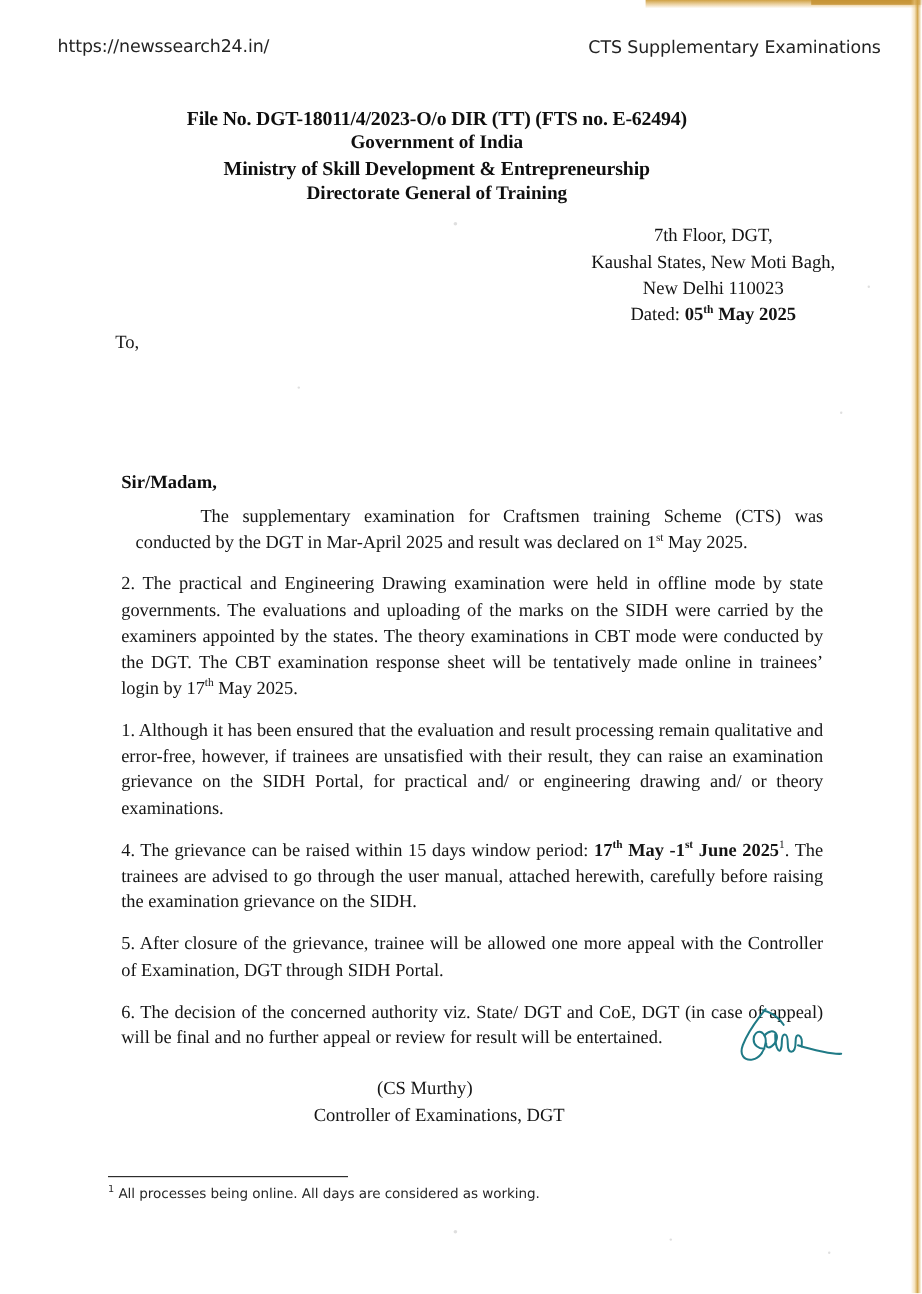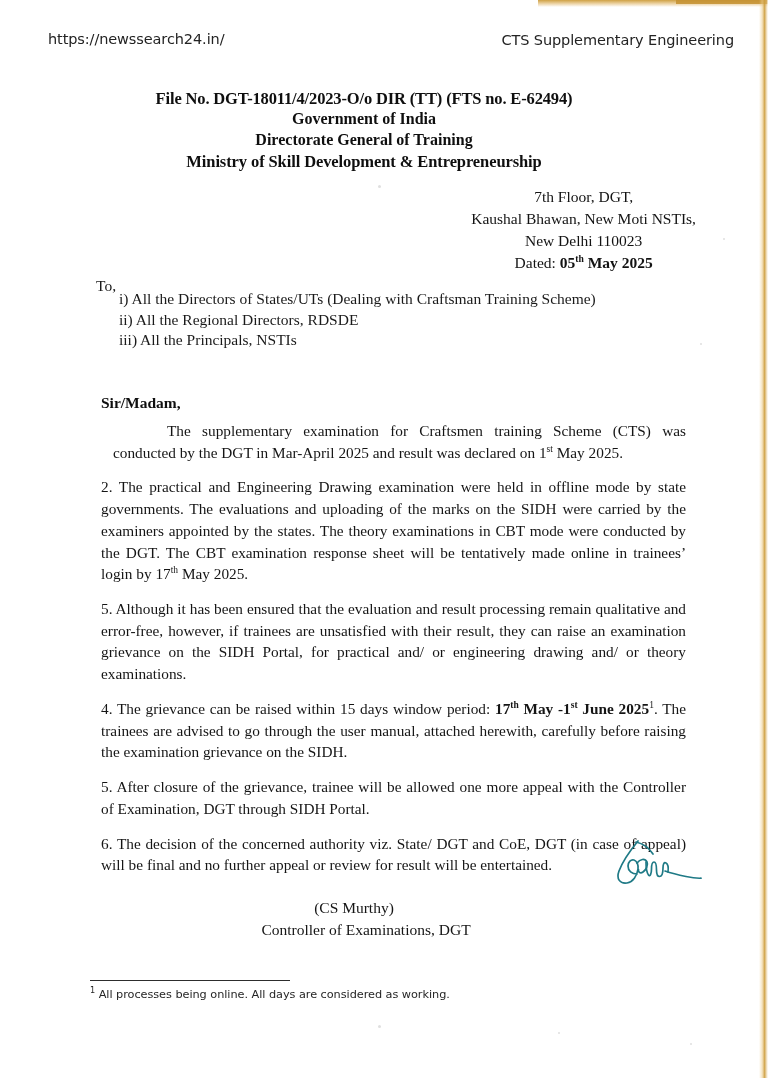--- a/index.html
+++ b/index.html
@@ -259,53 +259,48 @@
   <div class="scan-speck" style="left:586px; top:197px; width:2px; height:2px;"></div>
   <div class="scan-speck" style="left:723px; top:238px; width:2px; height:2px;"></div>
   <div class="scan-speck" style="left:248px; top:322px; width:2px; height:2px;"></div>
   <div class="scan-speck" style="left:700px; top:343px; width:2px; height:2px;"></div>
   <div class="scan-speck" style="left:378px; top:1025px; width:3px; height:3px;"></div>
   <div class="scan-speck" style="left:558px; top:1032px; width:2px; height:2px;"></div>
   <div class="scan-speck" style="left:690px; top:1043px; width:2px; height:2px;"></div>
 
   <div class="header-row">
     <div class="site-url">https://newssearch24.in/</div>
-    <div class="header-doc-title">CTS Supplementary Engineering</div>
+    <div class="header-doc-title">CTS Supplementary Examinations</div>
   </div>
 
   <div class="letterhead">
     <span class="lh-line lh-fileno">File No. DGT-18011/4/2023-O/o DIR (TT) (FTS no. E-62494)</span>
     <span class="lh-line lh-gov">Government of India</span>
+    <span class="lh-line lh-min">Ministry of Skill Development &amp; Entrepreneurship</span>
     <span class="lh-line lh-dgt">Directorate General of Training</span>
-    <span class="lh-line lh-min">Ministry of Skill Development &amp; Entrepreneurship</span>
   </div>
 
   <div class="address-block">
     <span class="addr-line">7th Floor, DGT,</span>
-    <span class="addr-line">Kaushal Bhawan, New Moti NSTIs,</span>
+    <span class="addr-line">Kaushal States, New Moti Bagh,</span>
     <span class="addr-line">New Delhi 110023</span>
     <span class="addr-line dated-line"><span>Dated: </span><b><span>05</span><sup>th</sup><span> May 2025</span></b></span>
   </div>
 
   <div class="to-label">To,</div>
-  <div class="recipients">
-    <span class="rcp">i) All the Directors of States/UTs (Dealing with Craftsman Training Scheme)</span>
-    <span class="rcp">ii) All the Regional Directors, RDSDE</span>
-    <span class="rcp">iii) All the Principals, NSTIs</span>
-  </div>
 
   <div class="salutation">Sir/Madam,</div>
 
   <div class="body-text">
 
     <p class="para first-para"><span>The supplementary examination for Craftsmen training Scheme (CTS) was conducted by the DGT in Mar-April 2025 and result was declared on 1</span><sup>st</sup><span> May 2025.</span></p>
 
     <p class="para"><span>2. The practical and Engineering Drawing examination were held in offline mode by state governments. The evaluations and uploading of the marks on the SIDH were carried by the examiners appointed by the states. The theory examinations in CBT mode were conducted by the DGT. The CBT examination response sheet will be tentatively made online in trainees’ login by 17</span><sup>th</sup><span> May 2025.</span></p>
 
-    <p class="para">5.  Although it has been ensured that the evaluation and result processing remain qualitative and error-free, however, if trainees are unsatisfied with their result, they can raise an examination grievance on the SIDH Portal, for practical and/ or engineering drawing and/ or theory examinations.</p>
+    <p class="para">1.  Although it has been ensured that the evaluation and result processing remain qualitative and error-free, however, if trainees are unsatisfied with their result, they can raise an examination grievance on the SIDH Portal, for practical and/ or engineering drawing and/ or theory examinations.</p>
 
     <p class="para"><span>4. The grievance can be raised within 15 days window period: </span><b><span>17</span><sup>th</sup><span> May -1</span><sup>st</sup><span> June 2025</span></b><sup>1</sup><span>. The trainees are advised to go through the user manual, attached herewith, carefully before raising the examination grievance on the SIDH.</span></p>
 
     <p class="para">5. After closure of the grievance, trainee will be allowed one more appeal with the Controller of Examination, DGT through SIDH Portal.</p>
 
     <p class="para">6. The decision of the concerned authority viz. State/ DGT and CoE, DGT (in case of appeal) will be final and no further appeal or review for result will be entertained.</p>
 
   </div>
 
   <div class="signature-area">

